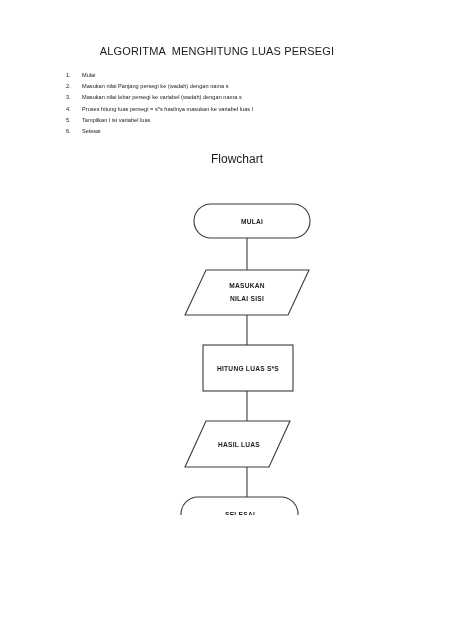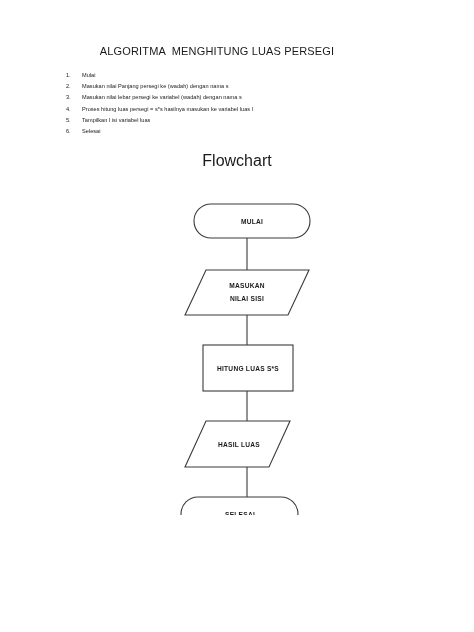--- a/index.html
+++ b/index.html
@@ -66,21 +66,21 @@
     letter-spacing: 0.02px;
   }
 
   
   .flow-heading {
     position: absolute;
     left: 0;
     top: 152px;
     width: 474px;
     text-align: center;
-    font-size: 16px;
+    font-size: 12px;
     color: #1a1a1a;
   }
 
   
   .flowchart {
     position: absolute;
     left: 0;
     top: 185px;
     width: 474px;
     height: 330px;

